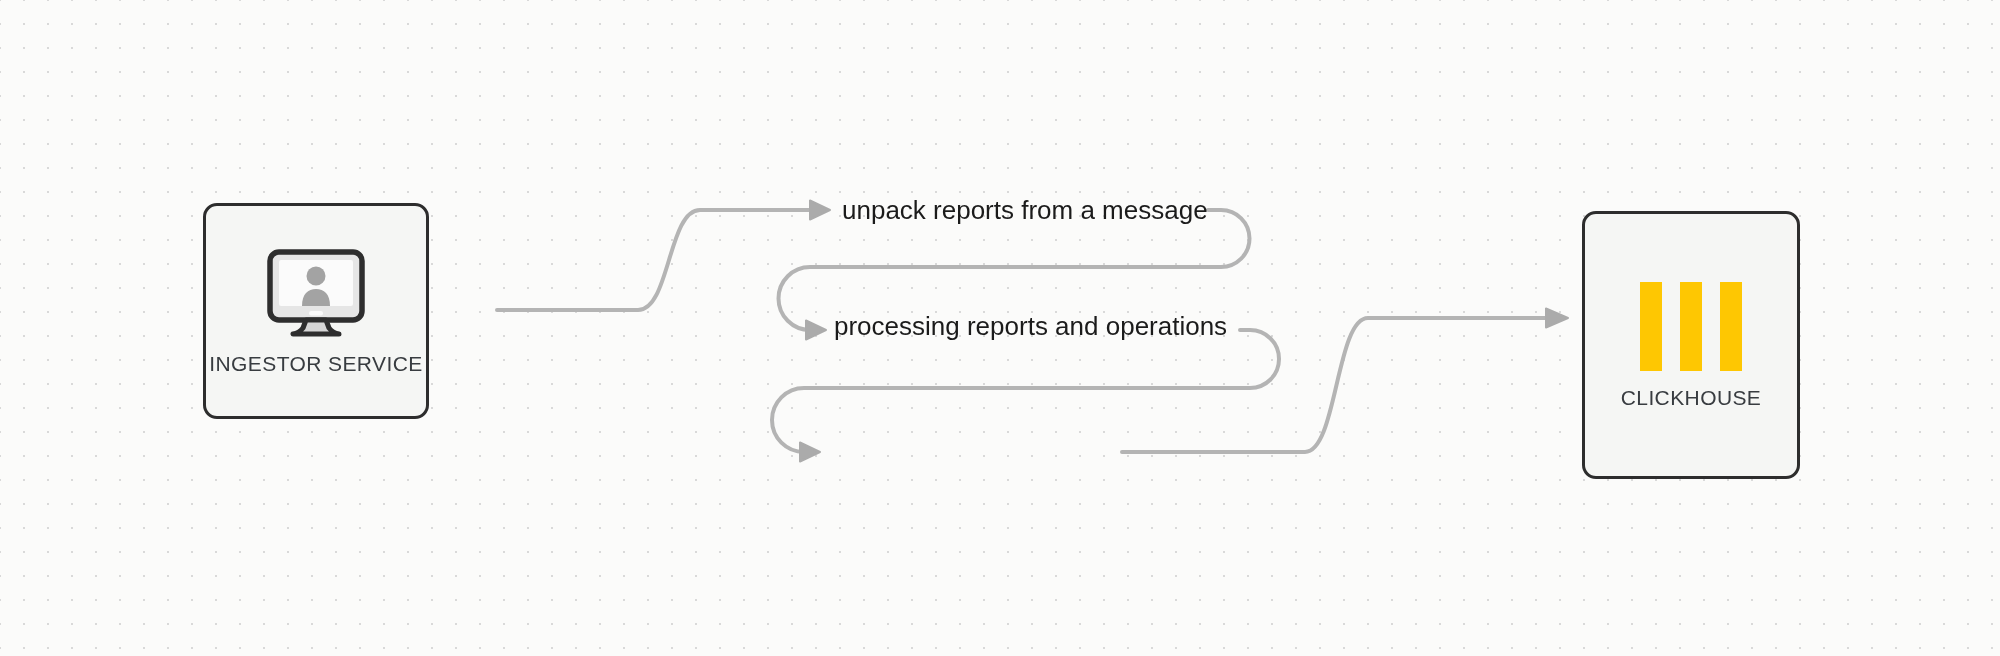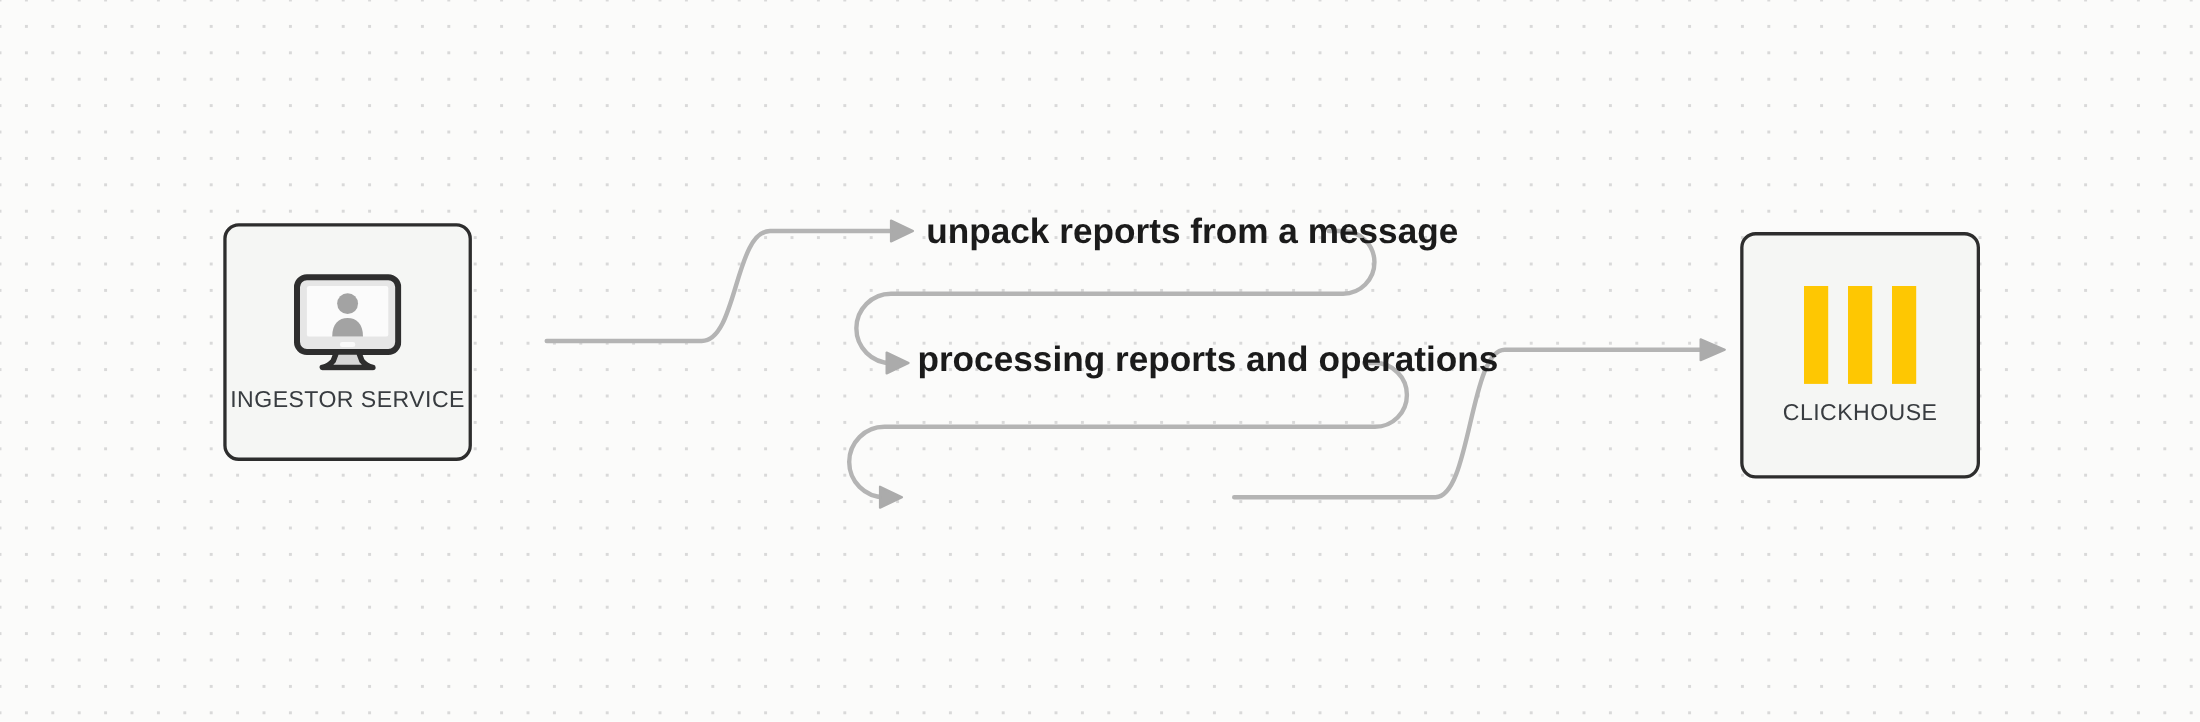--- a/index.html
+++ b/index.html
@@ -55,25 +55,24 @@
   .node-label {
     font-size: 21px;
     letter-spacing: 0.4px;
     color: #383c40;
     line-height: 1;
     white-space: nowrap;
   }
   .step-label {
     position: absolute;
     transform: translateY(-50%);
-    font-size: 32px;
+    font-size: 26px;
     line-height: 1;
     color: #1b1b1b;
     white-space: nowrap;
-    font-weight: bold;
   }
   .ch-bars {
     display: flex;
     gap: 18px;
     height: 89px;
   }
   .ch-bar {
     width: 22px;
     height: 89px;
     background: #fec702;
@@ -103,21 +102,21 @@
       <rect x="3" y="3" width="92" height="68" rx="9" fill="#e6e6e6" stroke="#2e2e2e" stroke-width="5.5"></rect>
       <rect x="12" y="11" width="74" height="46" rx="2" fill="#fbfbfb"></rect>
       <circle cx="49" cy="27" r="9.5" fill="#a3a3a3"></circle>
       <path d="M35,57 C35,45 41,40 49,40 C57,40 63,45 63,57 Z" fill="#a3a3a3"></path>
       <rect x="42" y="62" width="14" height="4.5" rx="2.2" fill="#fafafa"></rect>
       <path d="M39,71 L36,79 Q32,84 26,85 L72,85 Q66,84 62,79 L59,71 Z" fill="#d6d6d6" stroke="#2e2e2e" stroke-width="5" stroke-linejoin="round"></path>
     </svg>
     <div class="node-label">INGESTOR SERVICE</div>
   </div>
 
-  <div class="node" style="left:1582px; top:211px; width:218px; height:224px;">
+  <div class="node" style="left:1582px; top:211px; width:218px; height:268px;">
     <div class="ch-bars">
       <div class="ch-bar"></div>
       <div class="ch-bar"></div>
       <div class="ch-bar"></div>
     </div>
     <div class="node-label">CLICKHOUSE</div>
   </div>
 
   <div class="step-label" style="left:842px; top:210px;">unpack reports from a message</div>
   <div class="step-label" style="left:834px; top:326px;">processing reports and operations</div>

